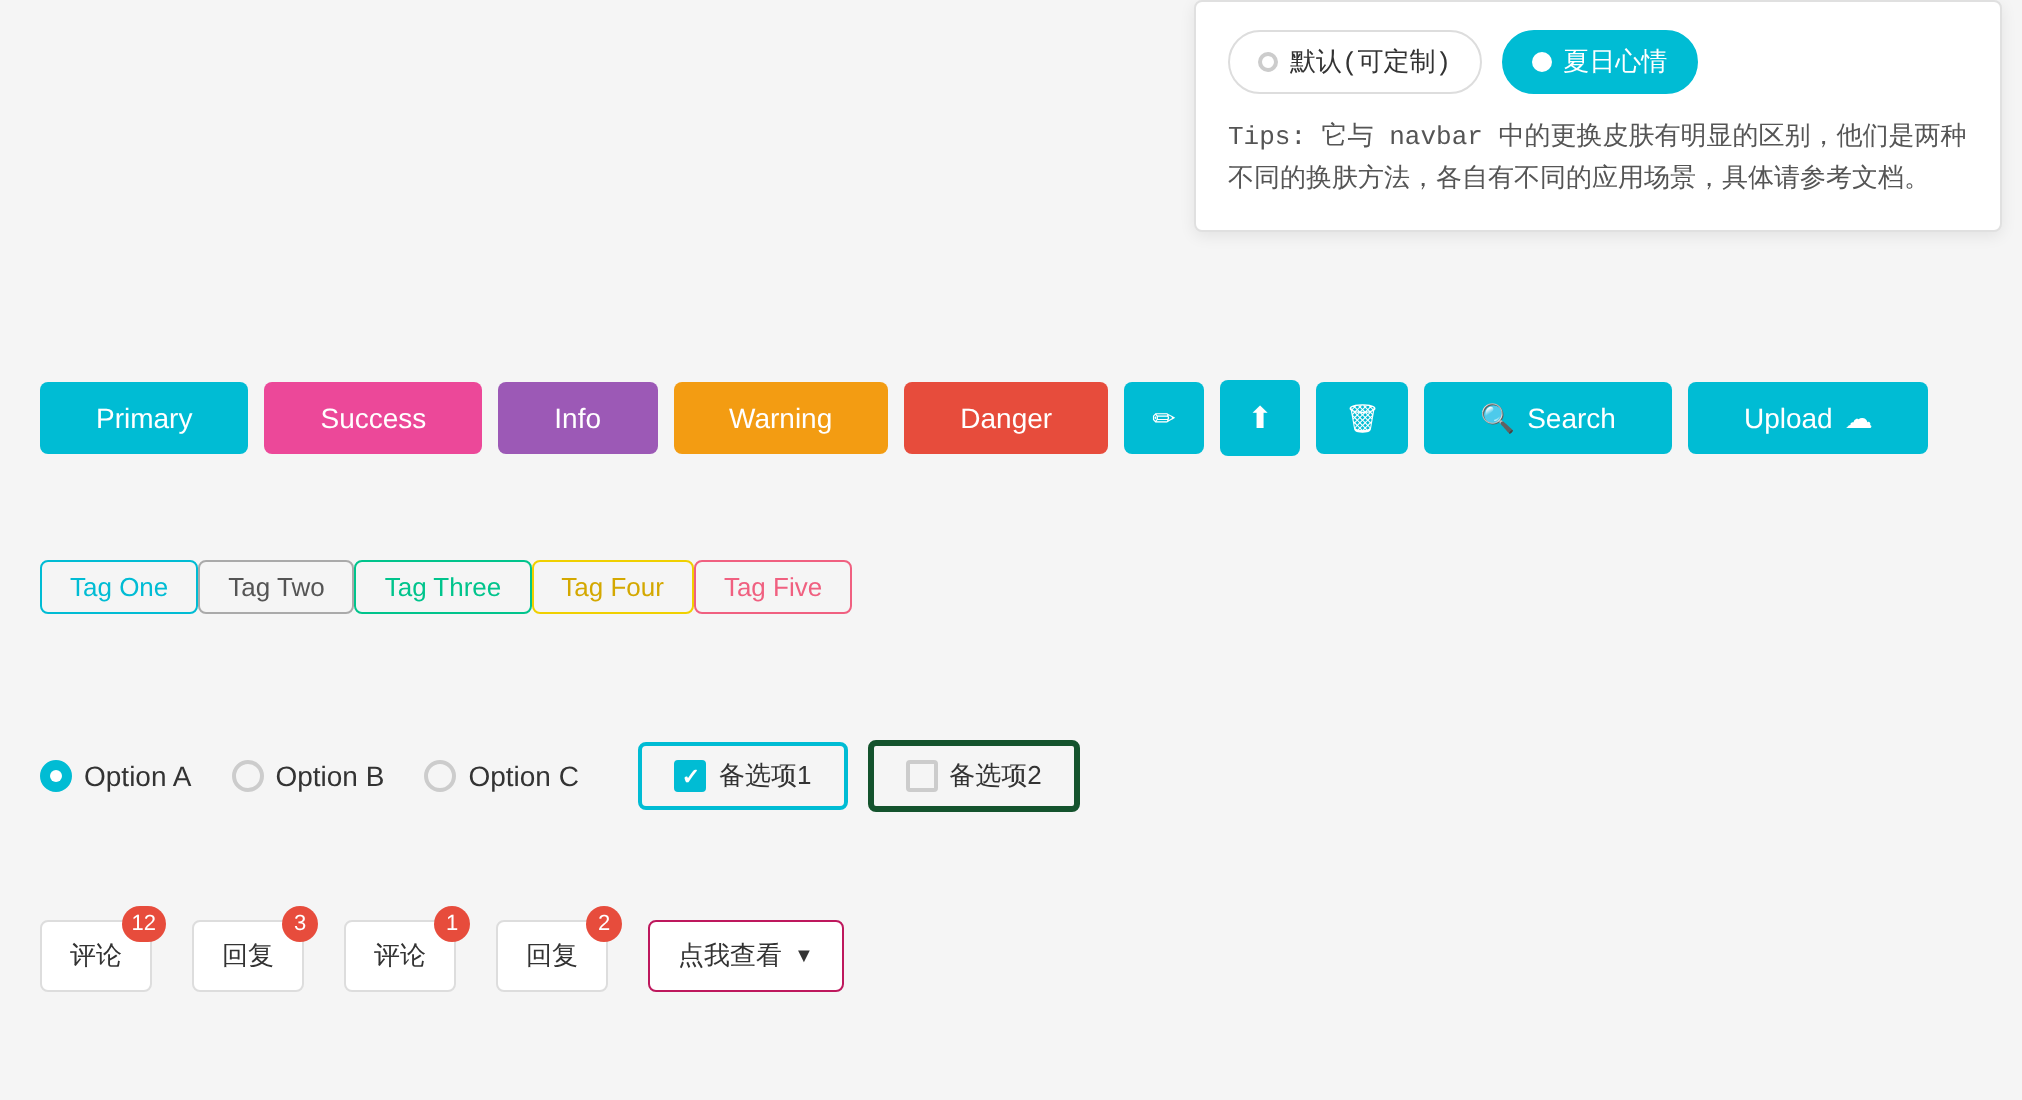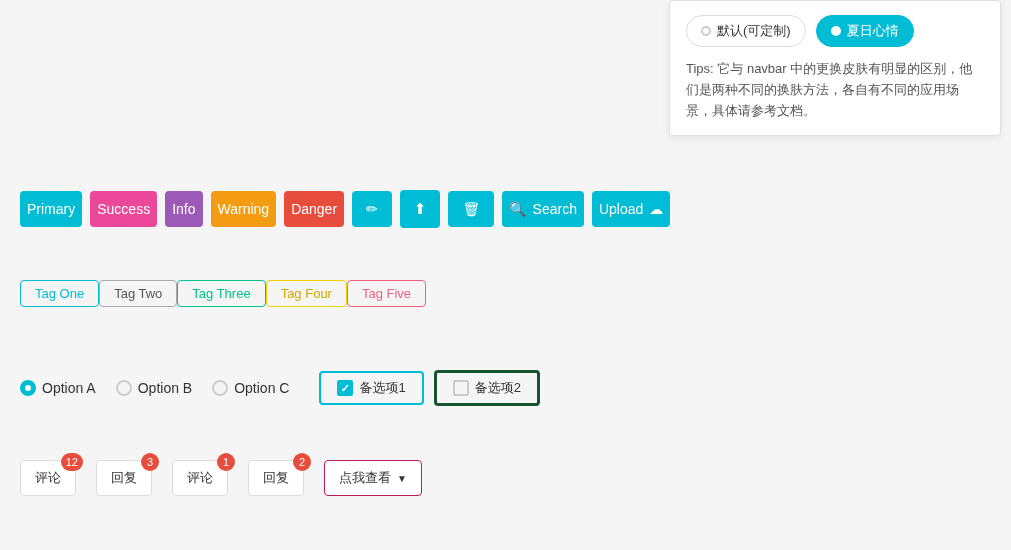--- a/index.html
+++ b/index.html
@@ -21,22 +21,23 @@
 
     
     .top-card {
       position: absolute;
       top: 0;
       right: 10px;
       background: white;
       border: 1px solid #e0e0e0;
       border-radius: 4px;
       padding: 14px 16px;
-      width: 332px;
+      width: 404px;
       box-shadow: 0 2px 8px rgba(0,0,0,0.08);
+      font-family: Liberation Mono, monospace;
     }
 
     .radio-group-top {
       display: flex;
       gap: 10px;
       margin-bottom: 12px;
     }
 
     .radio-option {
       display: flex;
@@ -81,21 +82,21 @@
       position: absolute;
       top: 190px;
       left: 20px;
       display: flex;
       align-items: center;
       gap: 8px;
       flex-wrap: wrap;
     }
 
     .btn {
-      padding: 10px 7px;
+      padding: 10px 28px;
       border: none;
       border-radius: 4px;
       cursor: pointer;
       font-size: 14px;
       font-weight: 500;
       color: white;
       display: flex;
       align-items: center;
       gap: 6px;
     }

